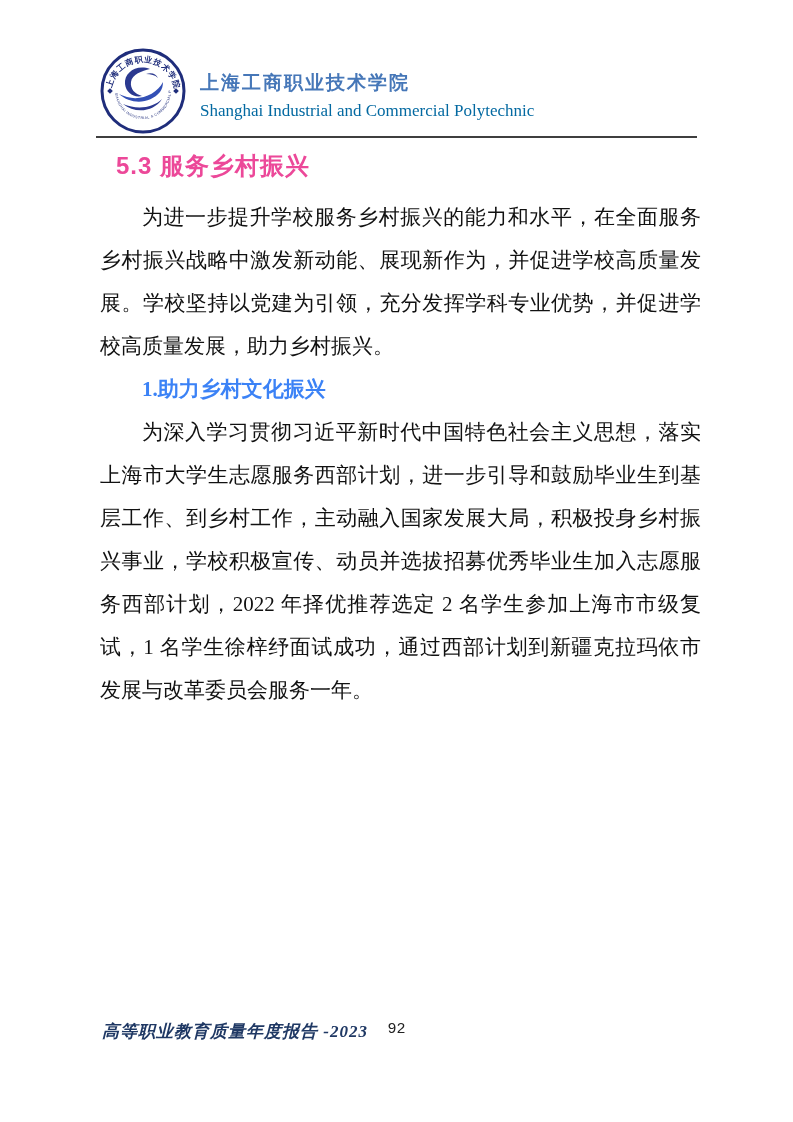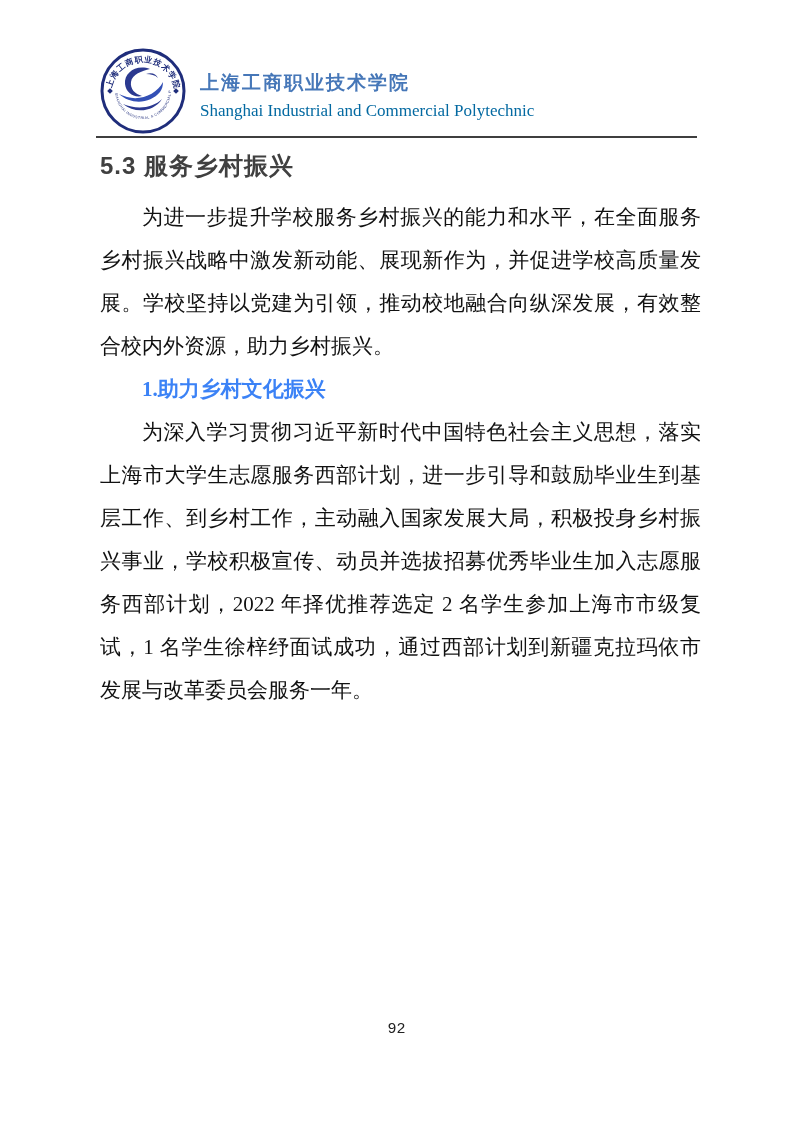--- a/index.html
+++ b/index.html
@@ -50,23 +50,23 @@
     position: absolute;
     left: 100px;
     top: 146px;
     width: 601px;
     color: #0d0d0d;
   }
   .section-title {
     font-family: "Liberation Sans", sans-serif;
     font-weight: bold;
     font-size: 24px;
-    color: #404040;
+    color: #ec4899;
     letter-spacing: 1px;
-    margin: 4px 0 14px 0;
+    margin: 4px 0 14px 16px;
   }
   .para {
     font-size: 21px;
     line-height: 43px;
     text-align: justify;
     text-indent: 2em;
     color: #111;
   }
   .subheading {
     font-size: 21px;
@@ -126,21 +126,22 @@
     <div class="names">
       <div class="name-zh">上海工商职业技术学院</div>
       <div class="name-en">Shanghai Industrial and Commercial Polytechnic</div>
     </div>
   </div>
   <div class="header-rule"></div>
 
   <div class="content">
     <div class="section-title">5.3 服务乡村振兴</div>
     <div>
-        <div class="para">为进一步提升学校服务乡村振兴的能力和水平，在全面服务乡村振兴战略中激发新动能、展现新作为，并促进学校高质量发展。学校坚持以党建为引领，推动校地融合向纵深发展，有效整合校内外资源，助力乡村振兴。</div>
+        <div class="para">为进一步提升学校服务乡村振兴的能力和水平，在全面服务乡村振兴战略中激发新动能、展现新作为，并促进学校高质量发展。学校坚持以党建为引领，充分发挥学科专业优势，并促进学校高质量发展，助力乡村振兴。</div>
         <div class="subheading">1.助力乡村文化振兴</div>
         <div class="para">为深入学习贯彻习近平新时代中国特色社会主义思想，落实上海市大学生志愿服务西部计划，进一步引导和鼓励毕业生到基层工作、到乡村工作，主动融入国家发展大局，积极投身乡村振兴事业，学校积极宣传、动员并选拔招募优秀毕业生加入志愿服务西部计划，2022 年择优推荐选定 2 名学生参加上海市市级复试，1 名学生徐梓纾面试成功，通过西部计划到新疆克拉玛依市发展与改革委员会服务一年。</div>
       </div>
   </div>
 
+  <div class="footer-title">高等职业教育质量年度报告 -2023</div>
   <div class="page-number">92</div>
 
 </div>
 
 </body></html>

